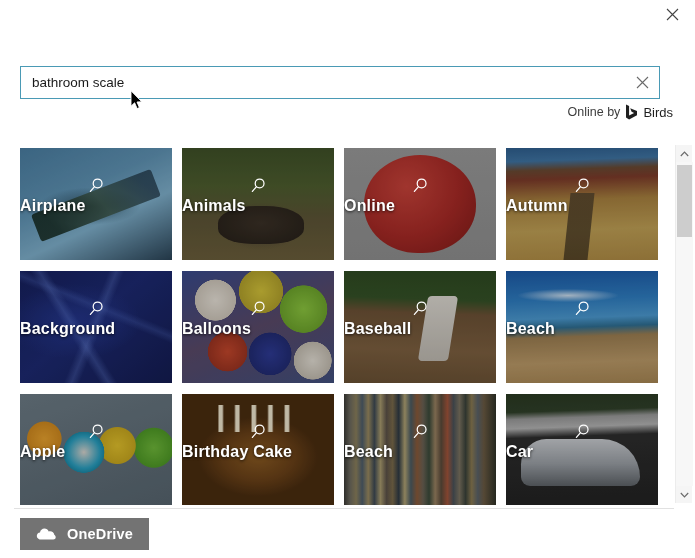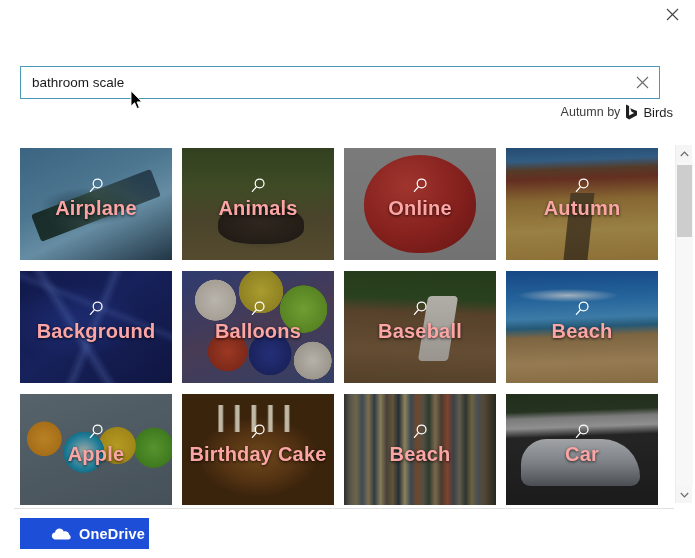--- a/index.html
+++ b/index.html
@@ -133,23 +133,22 @@
     position: absolute;
     left: 50%; top: 27px;
     transform: translateX(-50%);
     width: 22px; height: 22px;
     color: #ffffff;
   }
   .tile .mag svg { display: block; }
   .tile .tlabel {
     position: absolute;
     left: 0; right: 0; top: 49px;
-    text-align: center;
-    color: #fca5a5;
-    font-size: 20px;
+    color: #ffffff;
+    font-size: 16px;
     font-weight: bold;
     text-shadow: 0 1px 3px rgba(0,0,0,.75);
     letter-spacing: .2px;
   }
 
   
   .art-airplane {
     background:
       radial-gradient(ellipse 70px 26px at 46% 52%, #2d4f63 0%, rgba(45,79,99,0) 72%),
       linear-gradient(155deg, #4a7ea2 0%, #5f93b4 38%, #7fb0cc 62%, #2a4356 100%);
@@ -321,26 +320,26 @@
   #footer-divider {
     position: absolute;
     left: 14px; top: 508px;
     width: 660px; height: 1px;
     background: #e1e1e1;
   }
   #onedrive-btn {
     position: absolute;
     left: 20px; top: 518px;
     width: 129px; height: 31px;
-    background: #1d4ed8;
+    background: #737373;
     border: 0;
-    display: flex; align-items: center; justify-content: flex-end;
+    display: flex; align-items: center; justify-content: space-between;
     gap: 8px;
     cursor: pointer;
-    padding: 4px;
+    padding: 16px;
   }
   #onedrive-icon { width: 20px; height: 14px; color: #ffffff; }
   #onedrive-icon svg { display: block; }
   #onedrive-label {
     color: #ffffff;
     font-size: 14.5px;
     font-weight: bold;
     letter-spacing: .2px;
   }
 
@@ -370,21 +369,21 @@
   <div id="search-wrap">
     <input id="search-input" type="text" value="bathroom scale" placeholder="Search the web" style="">
     <div id="search-clear">
       <svg width="13" height="13" viewBox="0 0 13 13" aria-hidden="true">
         <path d="M1 1 L12 12 M12 1 L1 12" stroke="currentColor" stroke-width="1.1" fill="none"></path>
       </svg>
     </div>
   </div>
 
   <div id="powered-by">
-    <span>Autumn by</span>
+    <span>Online by</span>
     <span id="bing-logo">
       <svg width="13" height="16" viewBox="0 0 13 16" aria-hidden="true">
         <path d="M1 0.6 L4.1 1.9 L4.1 11.6 L9.1 8.9 L6.6 7.8 L5.2 4.2 L12 6.9 L12 11.2 L4.1 15.4 L1 13.6 Z" fill="#1f1f1f"></path>
       </svg>
     </span>
     <span id="bing-name">Birds</span>
   </div>
 
   <div id="results-area">
     <div id="grid">

